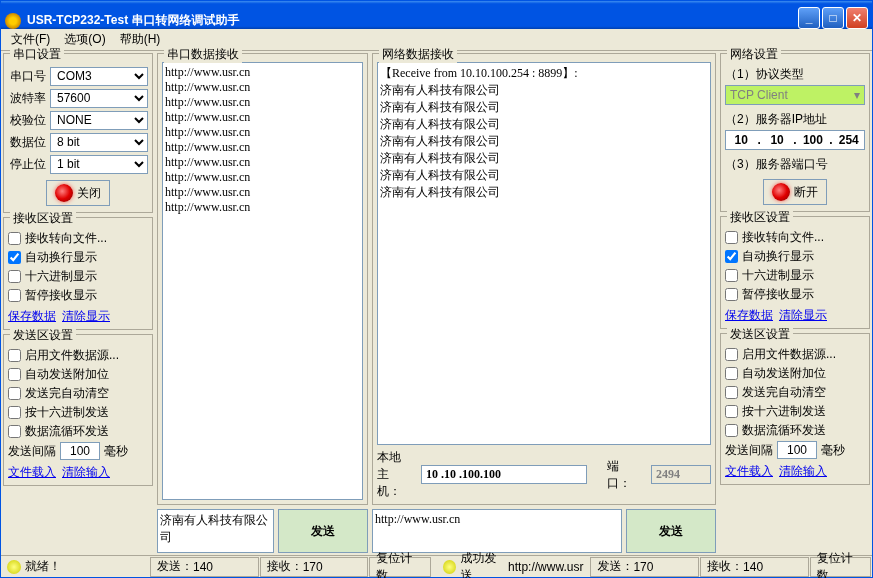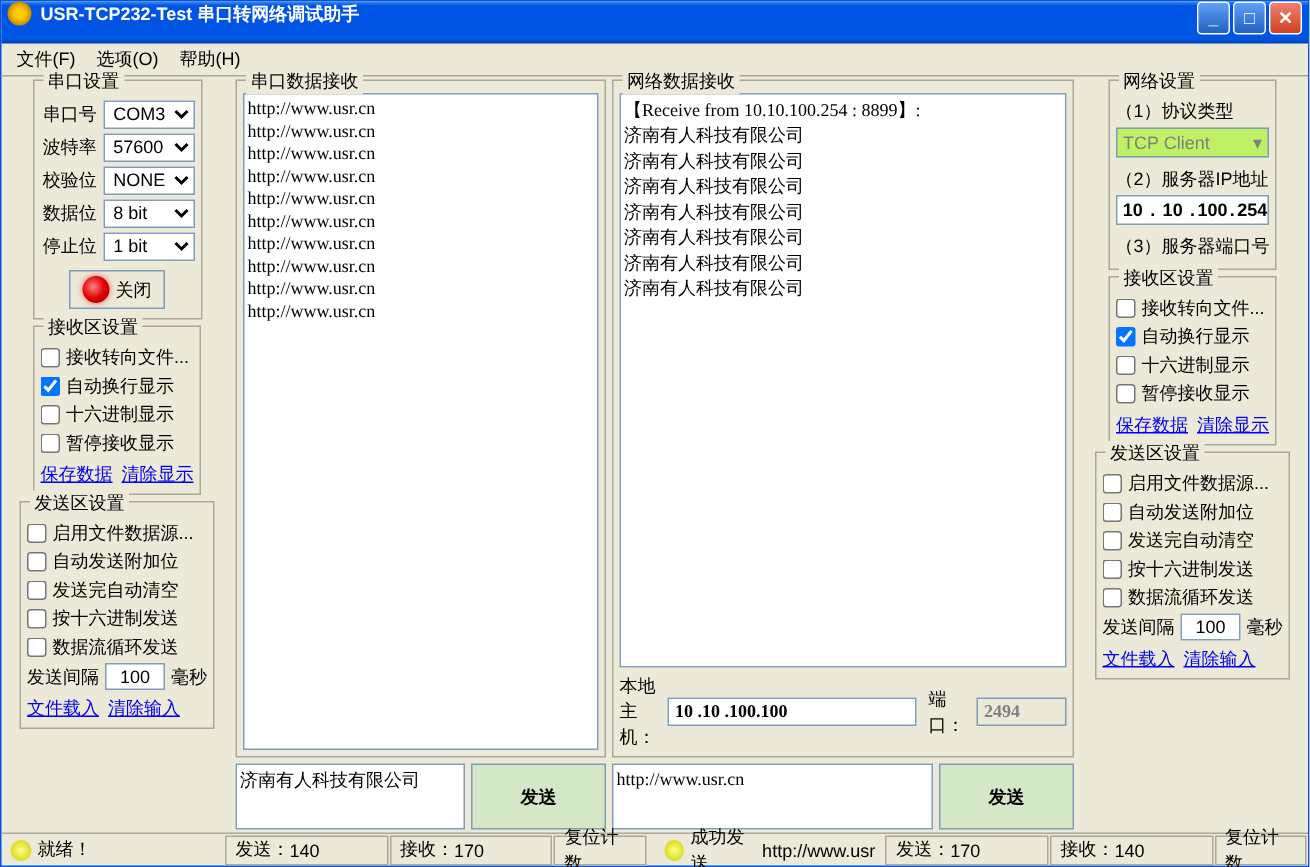--- a/index.html
+++ b/index.html
@@ -1,49 +1,49 @@
 <!DOCTYPE html>
 <html><head>
 <meta charset="utf-8">
 <style>
 * { box-sizing: border-box; margin: 0; padding: 0; font-family: "SimSun", "宋体", sans-serif; font-size: 12px; }
 body { background: #ece9d8; }
 .window { width: 873px; height: 578px; background: #ece9d8; border: 1px solid #0054e3; display: flex; flex-direction: column; }
-.titlebar { height: 28px; background: linear-gradient(to bottom, #3c8cf0 0%, #0054e3 10%, #0054e3 90%, #0040b0 100%); color: #fff; display: flex; align-items: flex-start; padding: 0 4px; }
+.titlebar { height: 28px; background: linear-gradient(to bottom, #3c8cf0 0%, #0054e3 10%, #0054e3 90%, #0040b0 100%); color: #fff; display: flex; align-items: flex-end; padding: 0 4px; }
 .titlebar .icon { width: 16px; height: 16px; background: radial-gradient(circle, #ffcc00 30%, #cc8800 70%); border-radius: 50%; margin-right: 6px; }
 .titlebar .title { font-weight: bold; flex: 1; }
 .win-btns { display: flex; gap: 2px; }
 .win-btn { width: 22px; height: 22px; border: 1px solid #fff; border-radius: 3px; display: flex; align-items: center; justify-content: center; color: #fff; font-weight: bold; font-family: Arial; }
 .win-btn.min, .win-btn.max { background: linear-gradient(to bottom, #5fa0f8, #2060c0); }
 .win-btn.close { background: linear-gradient(to bottom, #f08070, #d04020); }
 .menubar { height: 22px; display: flex; align-items: center; padding: 0 4px; gap: 2px; border-bottom: 1px solid #aca899; }
 .menubar span { padding: 2px 6px; cursor: default; }
 .content { flex: 1; display: flex; padding: 2px; gap: 4px; }
 .col { display: flex; flex-direction: column; gap: 4px; }
-.col.left, .col.right { width: 150px; align-items: center; }
+.col.left, .col.right { width: 150px; }
 .col.mid { flex: 1; }
 .groupbox { border: 1px solid #aca899; padding: 4px; position: relative; }
 .groupbox > .legend { position: absolute; top: -8px; left: 6px; background: #ece9d8; padding: 0 3px; }
 .row { display: flex; align-items: center; gap: 4px; margin: 2px 0; height: 20px; }
 .row label { width: 38px; text-align: right; }
 .row select, .row input { flex: 1; border: 1px solid #7f9db9; height: 19px; padding: 0 2px; background: #fff; font-family: inherit; font-size: 12px; }
 .row select { background: #fff; }
 .btn { border: 1px solid #7f9db9; background: #ece9d8; padding: 3px 8px; display: inline-flex; align-items: center; gap: 4px; cursor: default; }
 .btn .red-dot { width: 18px; height: 18px; display: inline-block; border-radius: 50%; background: radial-gradient(circle at 40% 40%, #ff8080, #e00000 50%, #800000); box-shadow: 0 0 4px rgba(255,0,0,0.6); }
 .center-btn { display: flex; justify-content: center; margin: 6px 0 2px; }
 .chk { display: flex; align-items: center; gap: 4px; margin: 2px 0; }
 .chk input { margin: 0; }
 .linkrow { display: flex; gap: 6px; margin-top: 4px; }
 .linkrow a { color: #0000ee; text-decoration: underline; cursor: pointer; }
 .send-interval { display: flex; align-items: center; gap: 4px; margin: 2px 0; }
 .send-interval input { width: 40px; border: 1px solid #7f9db9; height: 18px; text-align: center; }
 .recv-panel { border: 1px solid #aca899; position: relative; flex: 1; display: flex; flex-direction: column; }
 .recv-panel .legend { position: absolute; top: -8px; left: 6px; background: #ece9d8; padding: 0 3px; }
 .recv-text { flex: 1; background: #fff; border: 1px solid #7f9db9; margin: 8px 4px 4px; padding: 2px; white-space: pre; overflow: hidden; font-family: "SimSun"; }
-.local-row { display: flex; align-items: center; gap: 8px; padding: 0 4px 4px; }
+.local-row { display: flex; align-items: center; gap: 20px; padding: 0 4px 4px; }
 .local-row input { border: 1px solid #7f9db9; height: 19px; padding: 0 4px; font-family: "SimSun"; font-weight: bold; }
 .local-row input.ro { background: #ece9d8; color: #808080; }
 .send-row { display: flex; gap: 4px; height: 44px; }
 .send-input { flex: 1; border: 1px solid #7f9db9; background: #fff; padding: 2px; font-family: "SimSun"; }
 .send-btn { width: 90px; background: #d4e8c8; border: 1px solid #7f9db9; display: flex; align-items: center; justify-content: center; font-weight: bold; }
 .statusbar { height: 22px; border-top: 1px solid #aca899; display: flex; align-items: center; }
 .status-cell { border: 1px solid #aca899; height: 20px; display: flex; align-items: center; padding: 0 6px; margin-right: 1px; }
 .status-cell.btn-like { background: #ece9d8; }
 .ip-input { display: flex; background: #fff; border: 1px solid #7f9db9; height: 20px; align-items: center; }
 .ip-input span { flex: 1; text-align: center; font-weight: bold; }
@@ -217,20 +217,26 @@
         <div class="ip-input">
           <span>10</span>
             <span class="dot">.</span>
           <span>10</span>
             <span class="dot">.</span>
           <span>100</span>
             <span class="dot">.</span>
           <span>254</span>
         </div>
         <div style="margin:6px 0 2px;">（3）服务器端口号</div>
+        <div class="center-btn">
+            <div class="btn">
+              <span class="red-dot"></span>
+              <span>断开</span>
+            </div>
+          </div>
       </div>
 
       <div class="groupbox" style="padding-top:10px;">
         <div class="legend">接收区设置</div>
         <div class="chk">
             <input type="checkbox" style="">
             <span>接收转向文件...</span>
           </div>
         <div class="chk">
             <input type="checkbox" checked="" style="">

